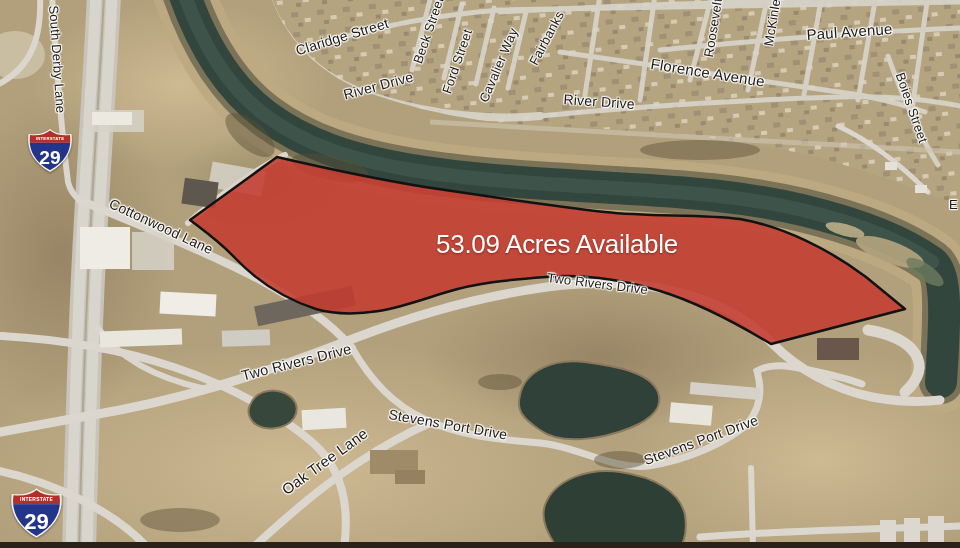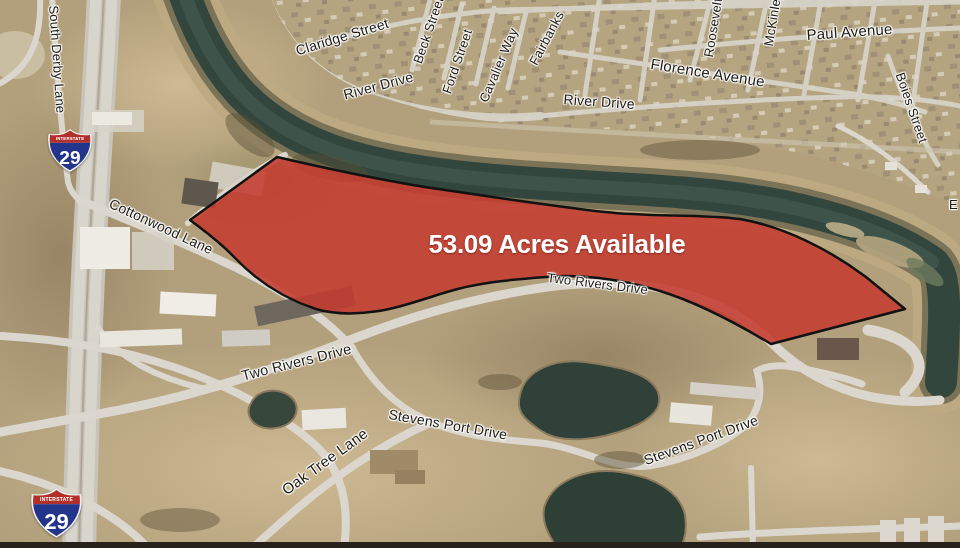--- a/index.html
+++ b/index.html
@@ -7,24 +7,24 @@
        font-family:"Liberation Sans", sans-serif;}
   .map svg.base{position:absolute;left:0;top:0;width:960px;height:548px;display:block;}
   
   .slabel{position:absolute;white-space:nowrap;color:#1d1a15;font-weight:500;
           letter-spacing:.2px;transform-origin:0 0;line-height:1;
           text-shadow:0 0 2px #fff,0 0 2px #fff,1px 1px 1px rgba(255,255,255,.9),
                       -1px -1px 1px rgba(255,255,255,.9),1px -1px 1px rgba(255,255,255,.8),
                       -1px 1px 1px rgba(255,255,255,.8);}
   
   .parcel-label{position:absolute;left:557px;top:244px;transform:translate(-50%,-50%);
-          color:#fff;font-size:26px;font-weight:bold;letter-spacing:-.3px;white-space:nowrap;
+          color:#fff;font-size:26px;font-weight:normal;letter-spacing:-.3px;white-space:nowrap;
           text-shadow:0 1px 2px rgba(60,0,0,.45);}
   
-  .shield{position:absolute;filter:drop-shadow(0 1px 1px rgba(0,0,0,.4));margin-left:20px;}
+  .shield{position:absolute;filter:drop-shadow(0 1px 1px rgba(0,0,0,.4));}
   .shield svg{display:block;width:100%;height:100%;}
   .shield-a{left:27px;top:128px;width:46px;height:45px;}
   .shield-b{left:10px;top:487px;width:53px;height:52px;}
   .sh-outer{fill:#f4f2ee;}
   .sh-banner{fill:#fff;font-size:5.6px;font-weight:bold;letter-spacing:.3px;
              font-family:"Liberation Sans",sans-serif;}
   .sh-route{fill:#fff;font-size:25px;font-weight:bold;font-family:"Liberation Sans",sans-serif;}
 </style>
 </head>
 <body>

